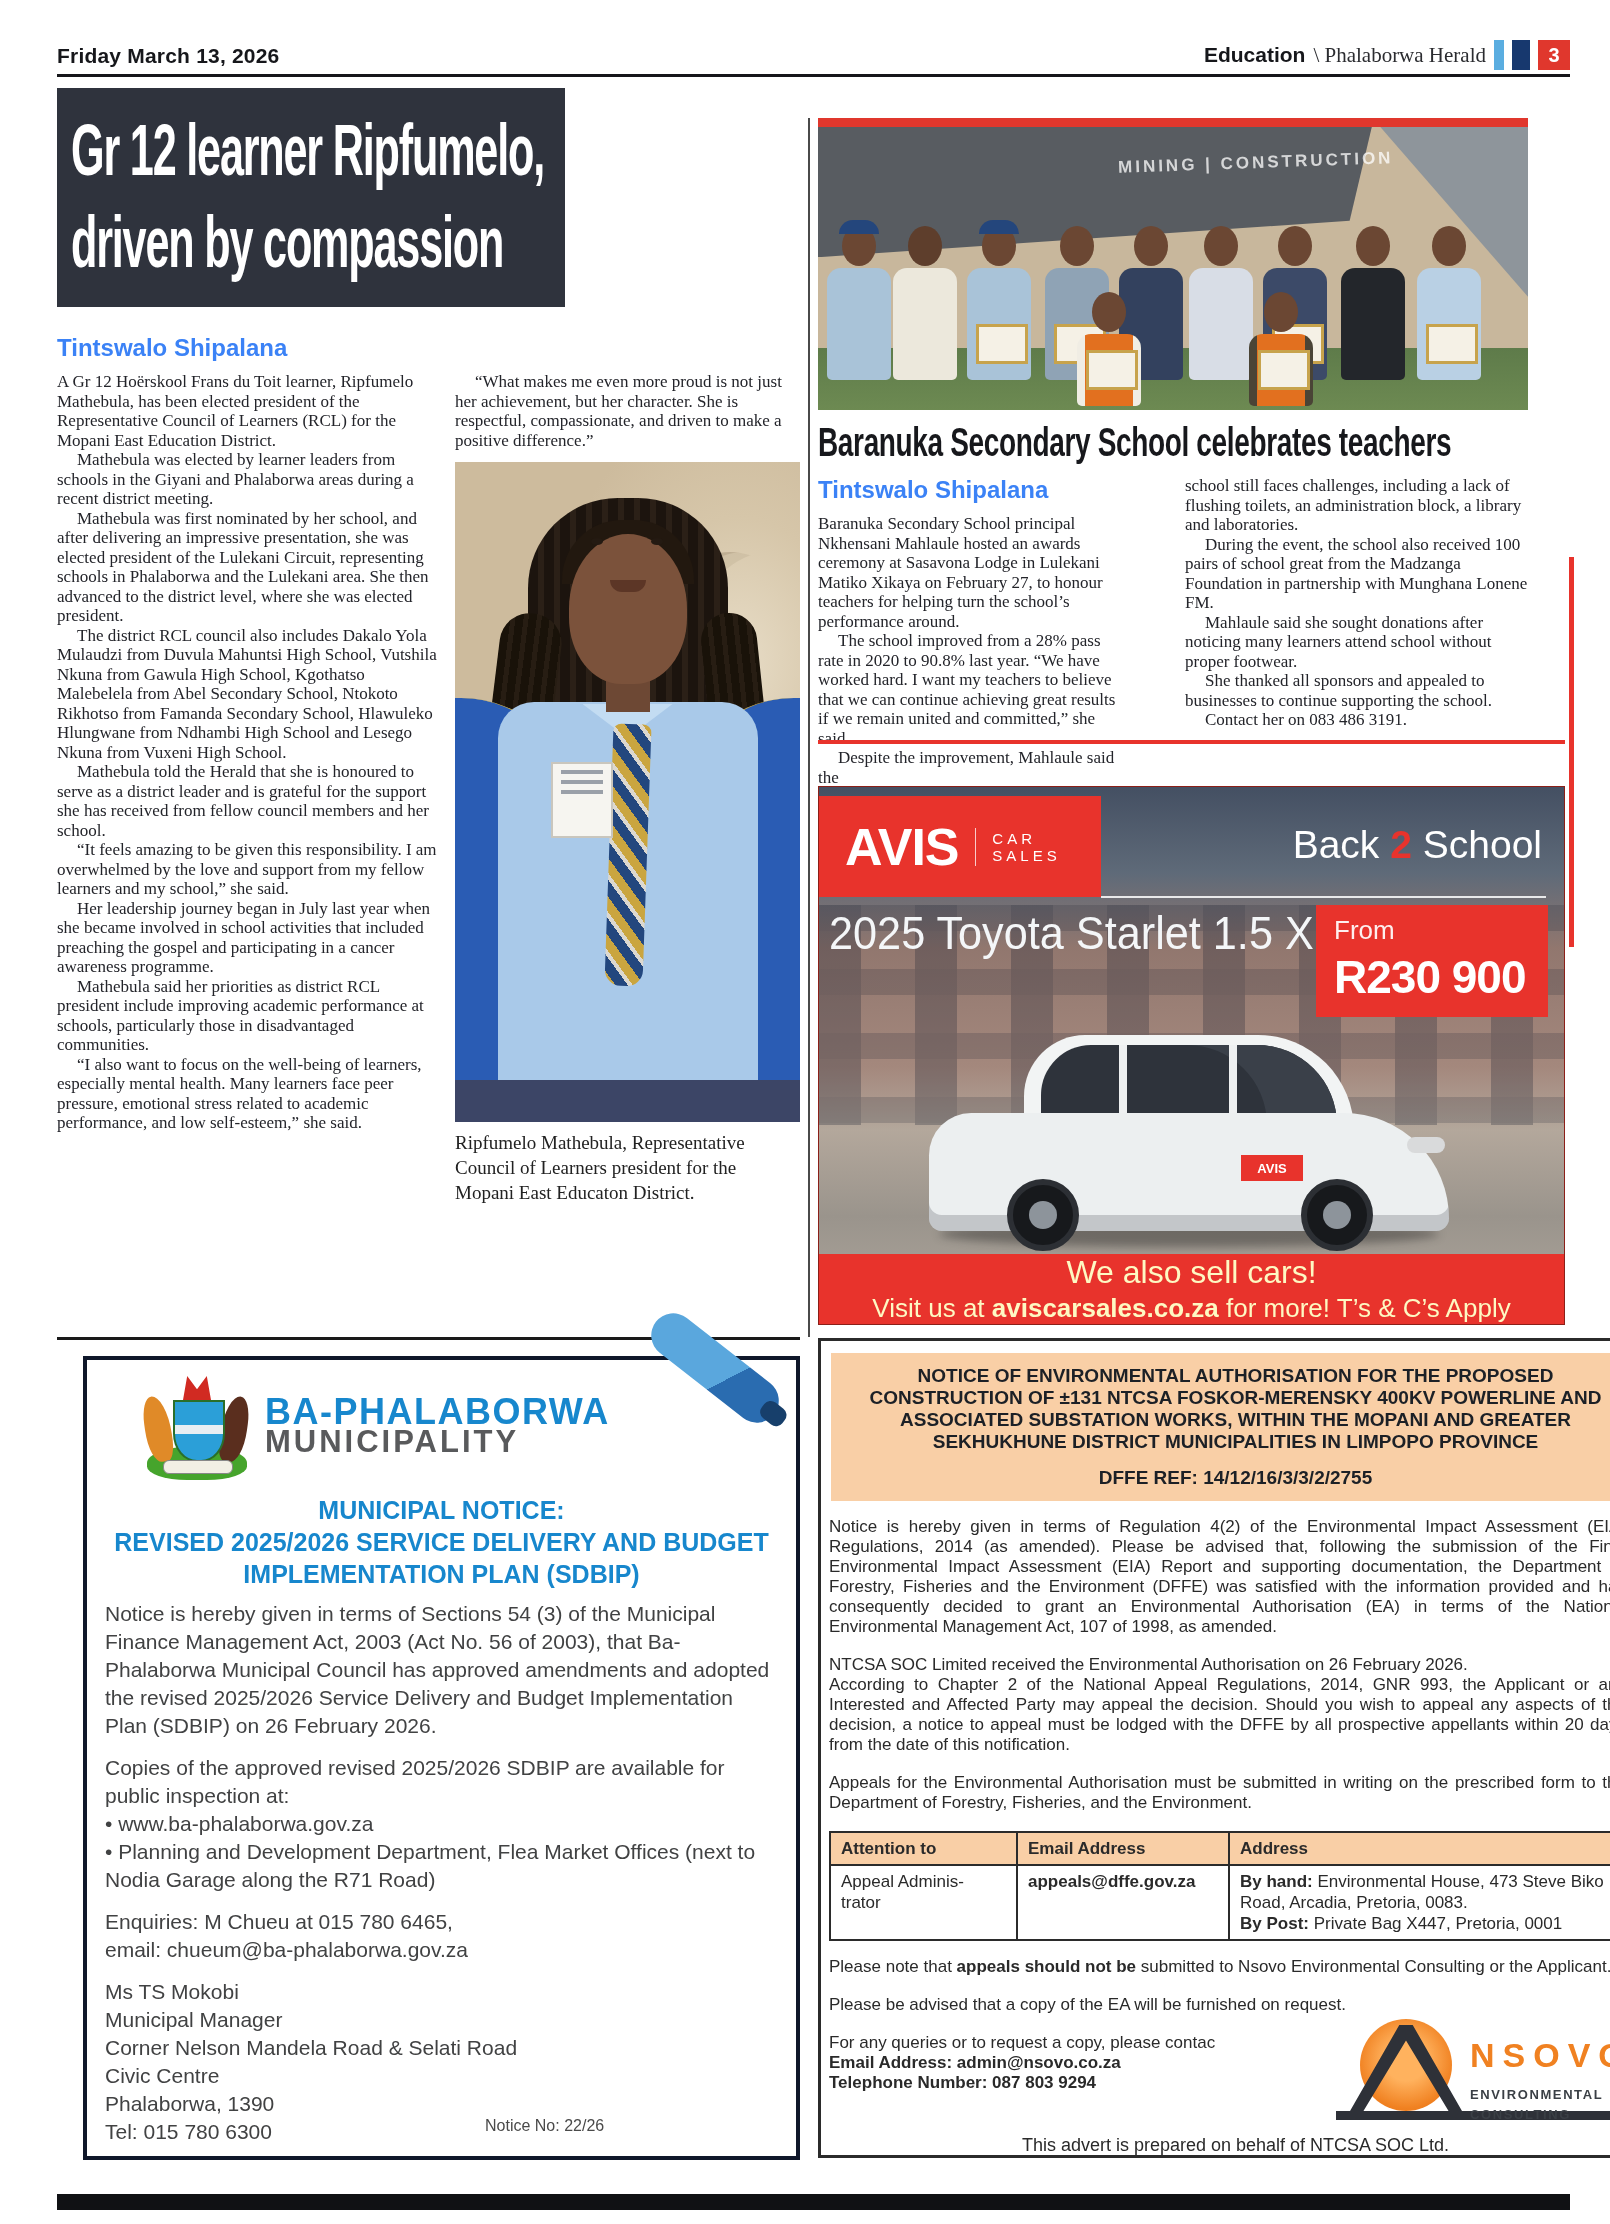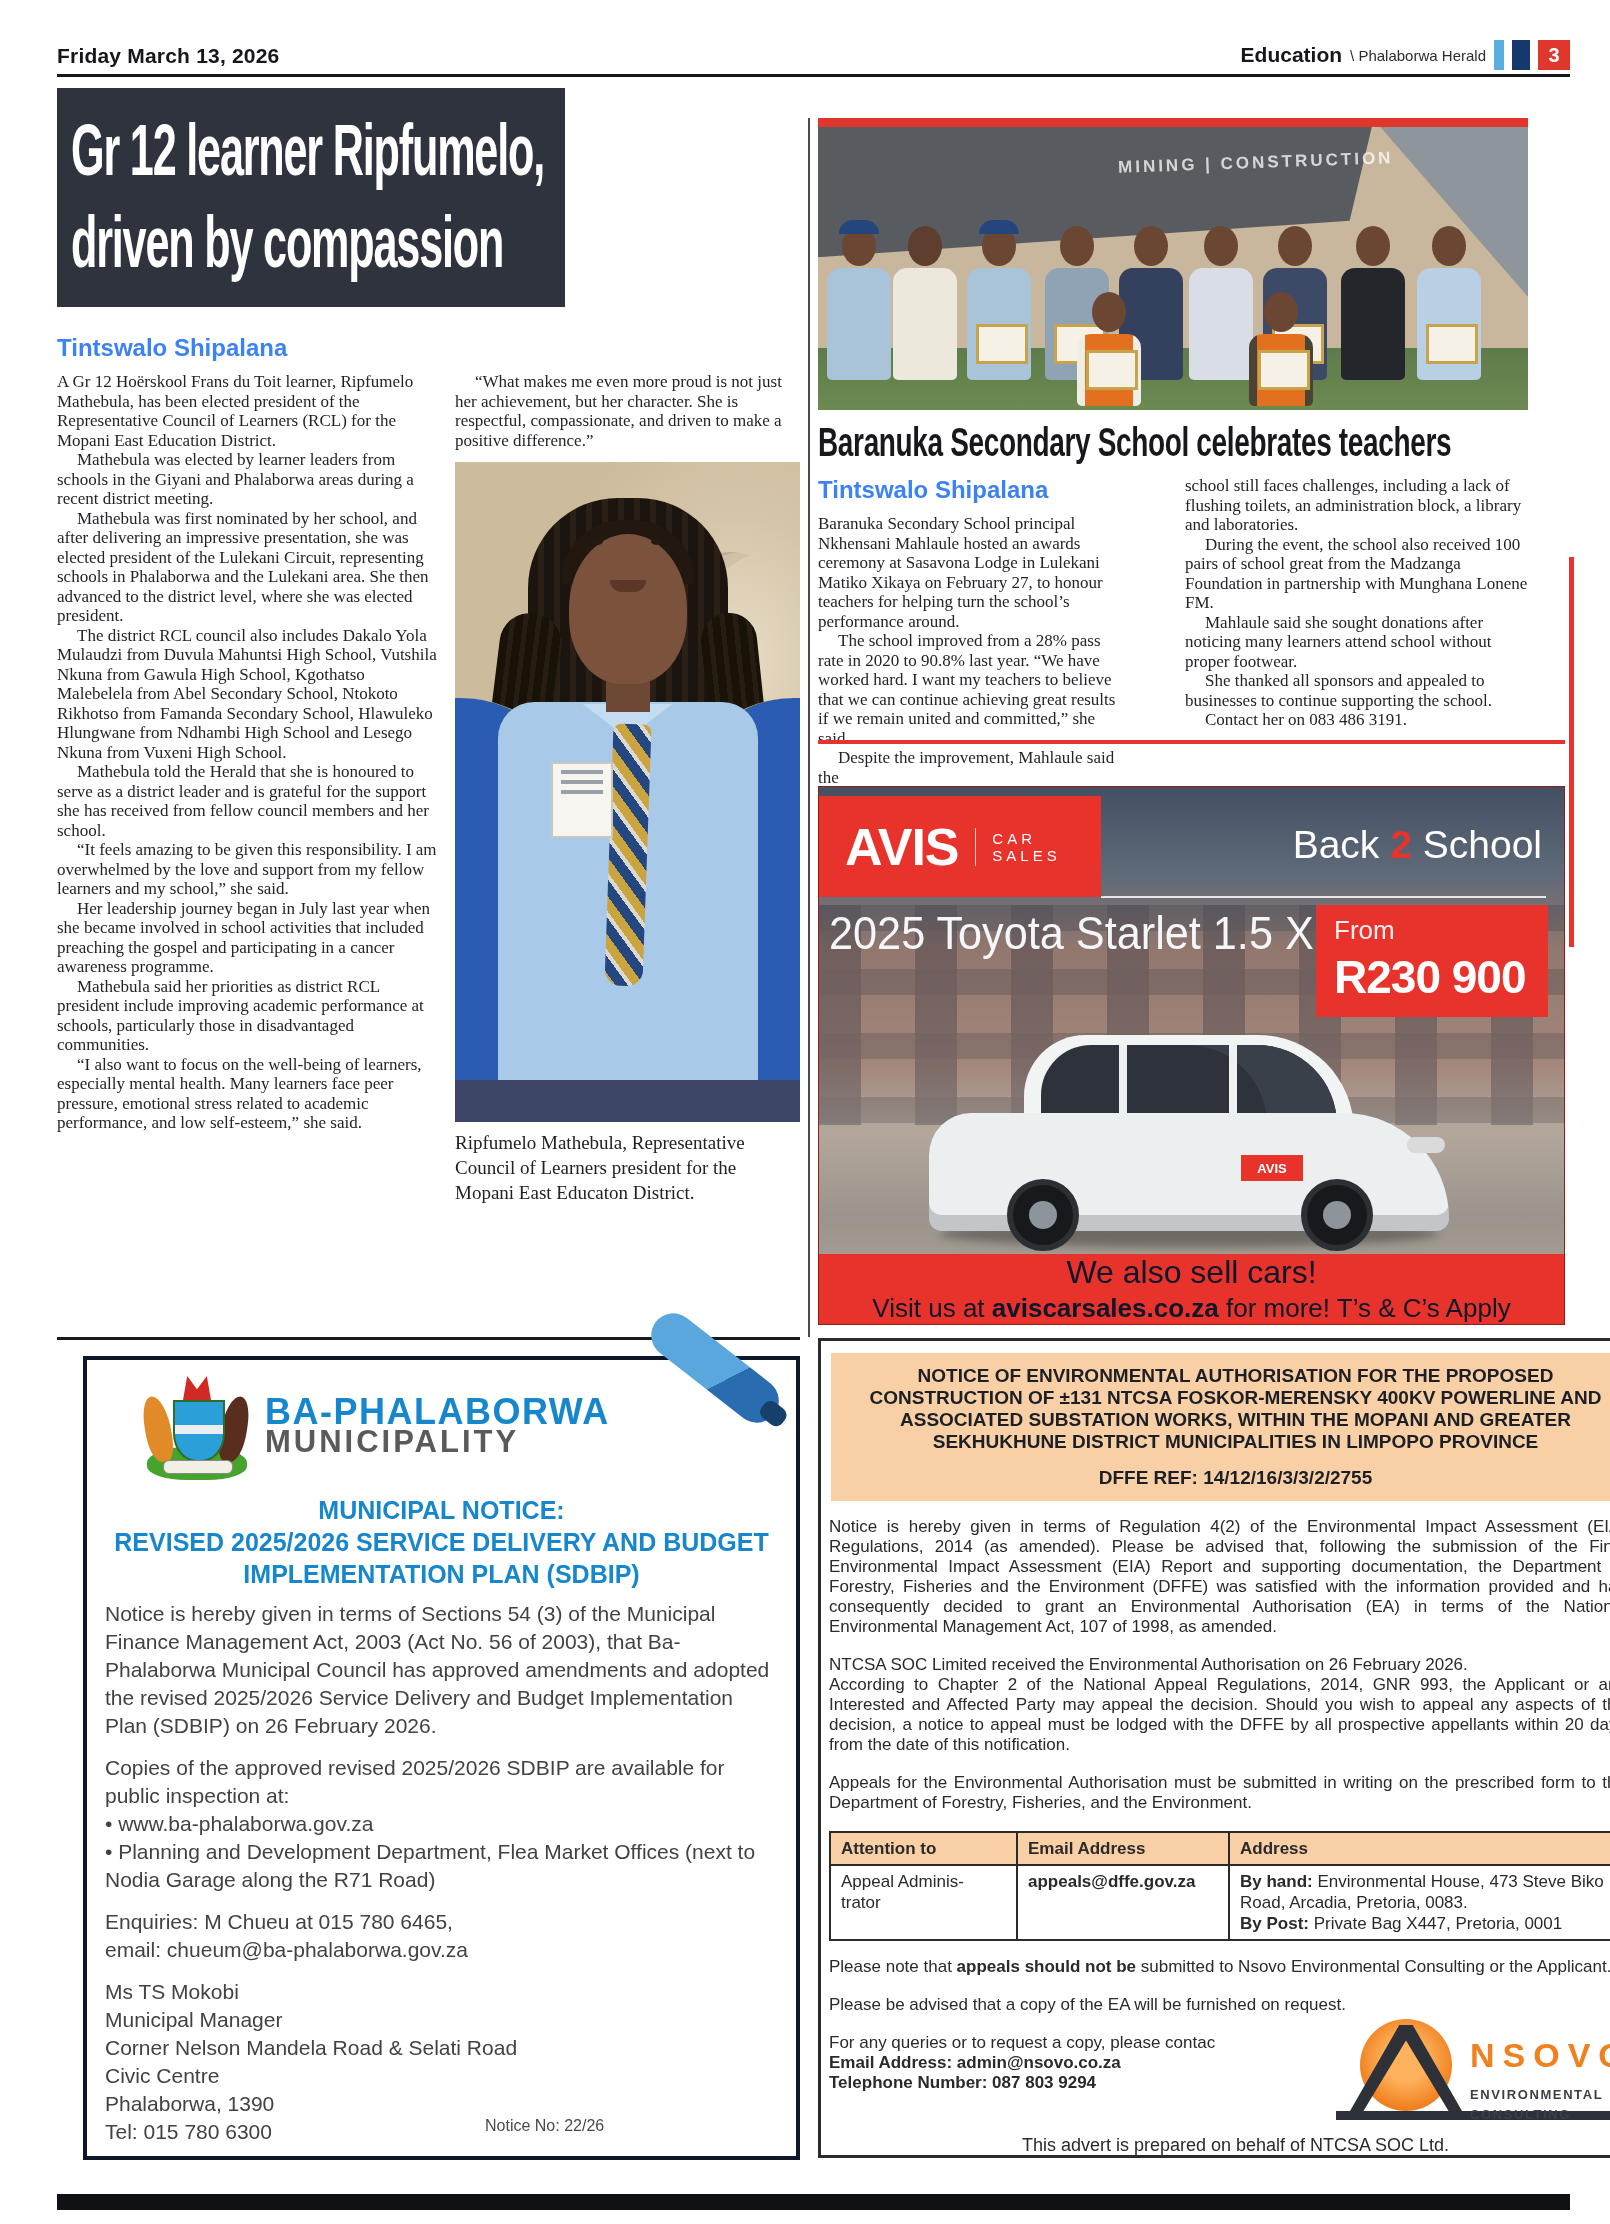--- a/index.html
+++ b/index.html
@@ -4,21 +4,21 @@
 <style>
   html,body{margin:0;padding:0;background:#ffffff;}
   #page{position:relative;width:1610px;height:2224px;background:#fff;overflow:hidden;
         font-family:"Liberation Sans",sans-serif;color:#1a1a1a;}
   .abs{position:absolute;}
 
   
   .date{left:57px;top:44px;font-size:21px;font-weight:600;letter-spacing:.2px;color:#16171b;}
   .mast{right:40px;top:40px;display:flex;align-items:center;gap:8px;}
   .mast .ed{font-weight:700;font-size:21px;color:#16171b;}
-  .mast .ph{font-size:15px;color:#2b2c30;}
+  .mast .ph{font-size:21px;color:#2b2c30;font-family:Liberation Serif, serif;}
   .bar-lb{width:10px;height:30px;background:#5aade0;}
   .bar-nv{width:18px;height:30px;background:#17386e;}
   .pgno{width:32px;height:30px;background:#e0372d;color:#fff;font-weight:700;font-size:20px;
         display:flex;align-items:center;justify-content:center;}
   .toprule{left:57px;top:74px;width:1513px;height:3px;background:#15161a;}
   .botbar{left:57px;top:2194px;width:1513px;height:16px;background:#101114;}
 
   
   .hblock{left:57px;top:88px;width:508px;height:219px;background:#2f333d;color:#fff;
           padding:16px 14px 0 14px;box-sizing:border-box;}
@@ -127,21 +127,21 @@
   .car .pillar{position:absolute;top:10px;width:8px;height:80px;background:#eef0f1;}
   .car .body{position:absolute;left:0;bottom:14px;width:520px;height:118px;background:#eceff0;
         border-radius:60px 150px 18px 18px;box-shadow:inset 0 -16px 0 rgba(70,75,82,.25);}
   .car .wheel{position:absolute;bottom:-6px;width:72px;height:72px;background:#17191c;border-radius:50%;
         border:6px solid #2c2f34;box-sizing:border-box;}
   .car .hub{position:absolute;left:50%;top:50%;width:28px;height:28px;transform:translate(-50%,-50%);
         background:#8d949b;border-radius:50%;}
   .car .chip{position:absolute;right:146px;bottom:64px;width:62px;height:26px;background:#e8332c;color:#fff;
         font-size:13px;font-weight:700;display:flex;align-items:center;justify-content:center;}
   .car .lamp{position:absolute;right:4px;bottom:92px;width:38px;height:16px;background:#d9dadb;border-radius:8px;}
-  .avis-strip{position:absolute;left:0;bottom:0;width:100%;height:70px;background:#e8332c;color:#0f172a;
+  .avis-strip{position:absolute;left:0;bottom:0;width:100%;height:70px;background:#e8332c;color:#fef9c3;
         display:flex;flex-direction:column;align-items:center;justify-content:center;gap:2px;}
   .avis-strip .l1{font-size:32px;}
   .avis-strip .l2{font-size:26px;}
   .avis-strip .l2 b{font-weight:700;}
 
   
   .muni{left:83px;top:1356px;width:717px;height:804px;border:4px solid #0f172a;box-sizing:border-box;
         padding:14px 18px;font-size:21px;line-height:28px;color:#414243;}
   .muni-head{display:flex;align-items:center;gap:16px;margin-left:40px;}
   .coa{position:relative;width:104px;height:106px;flex:0 0 aupx;}

